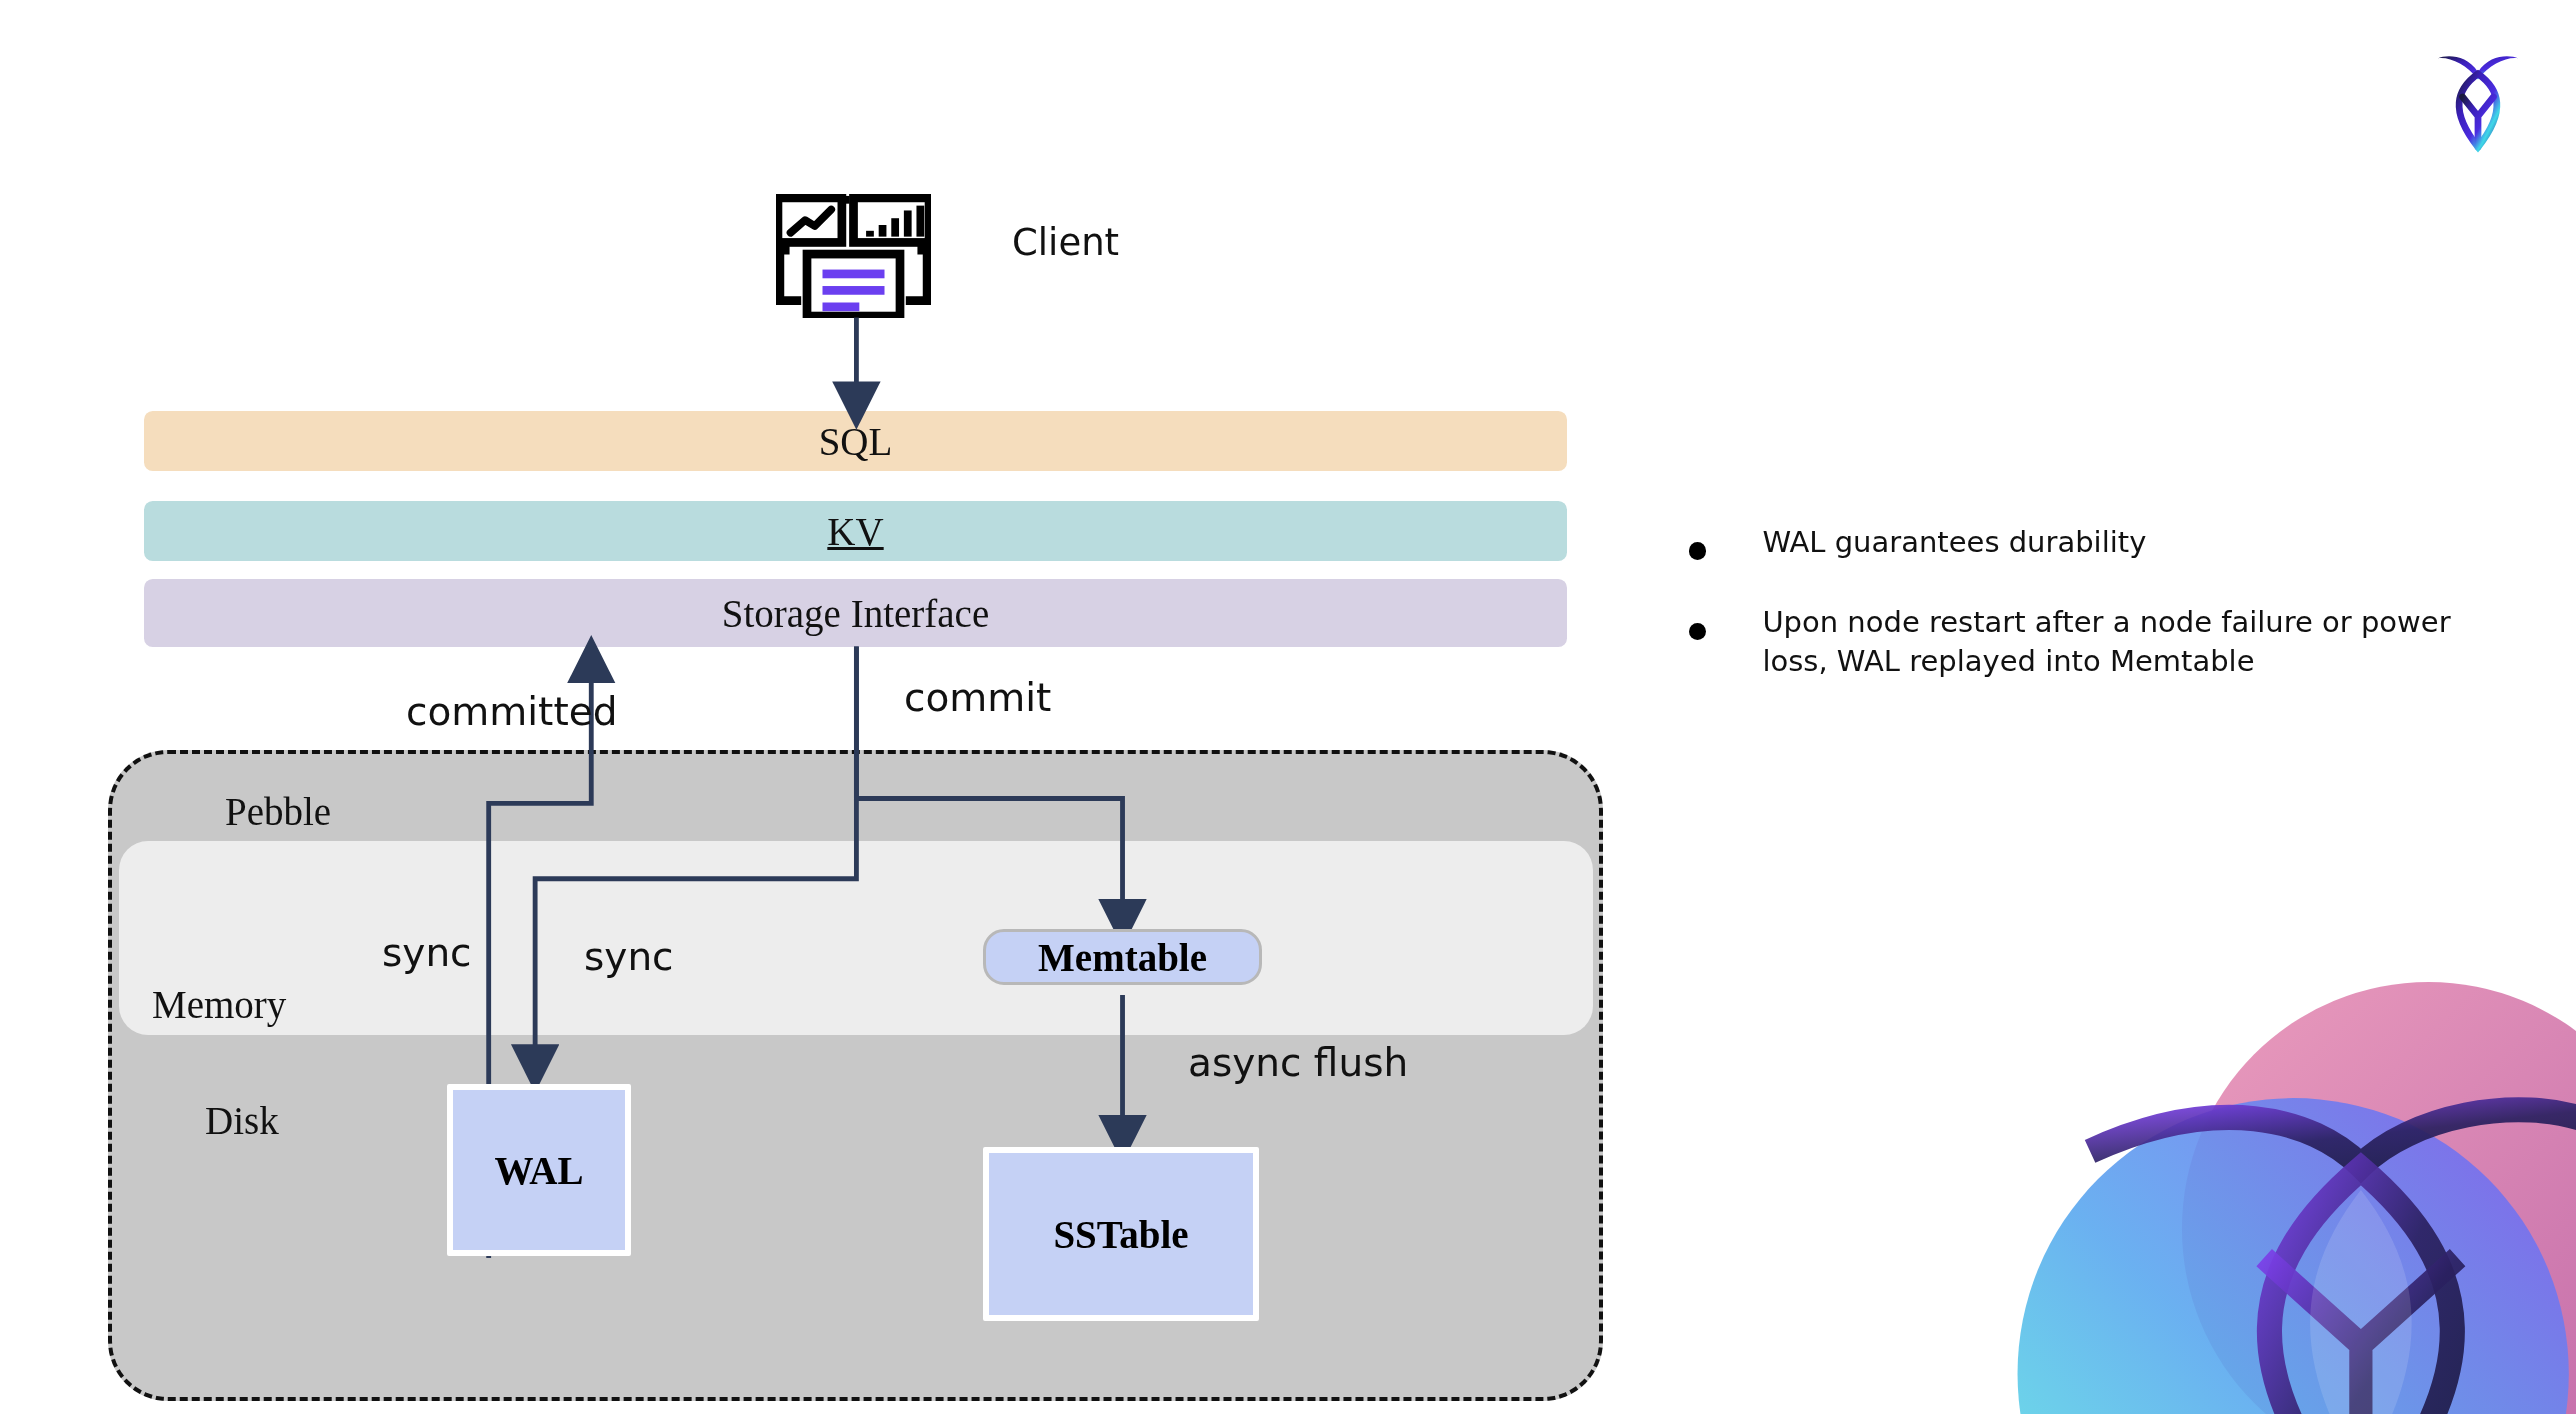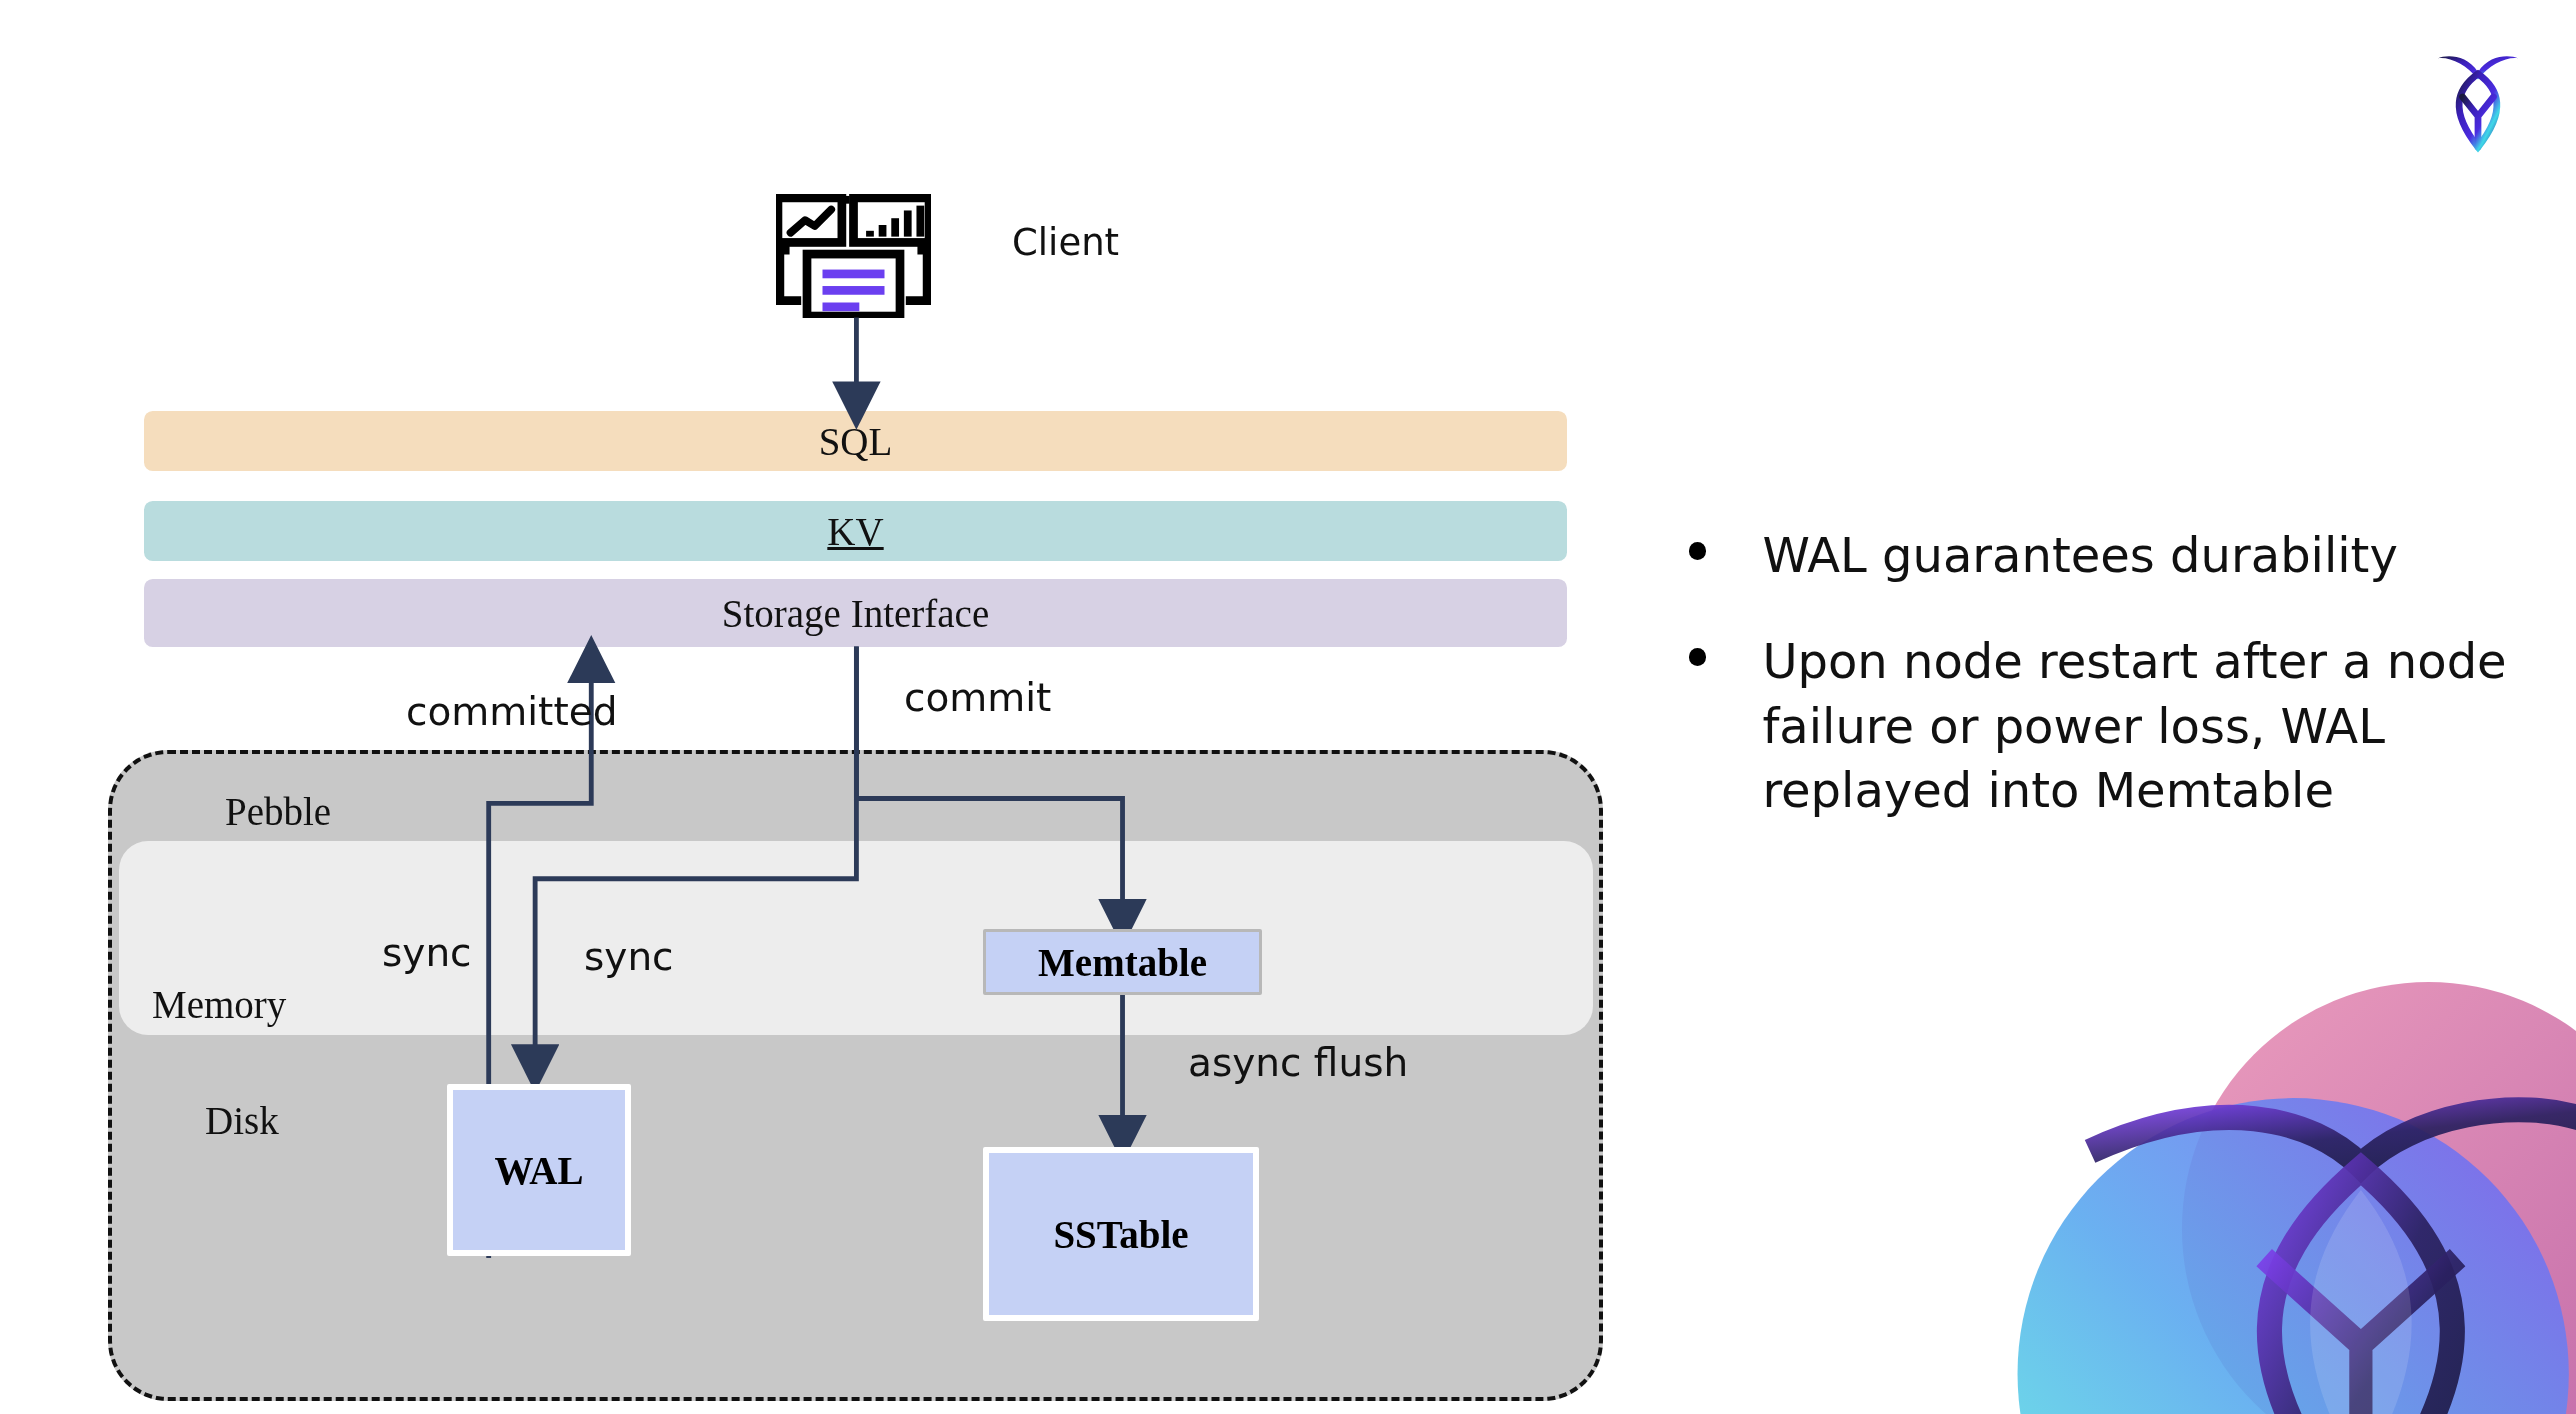--- a/index.html
+++ b/index.html
@@ -40,41 +40,41 @@
   .zone-label{position:absolute;font-family:"Liberation Serif",serif;font-size:39px;color:#111;}
   .lbl-pebble{left:225px;top:789px;}
   .lbl-memory{left:152px;top:982px;}
   .lbl-disk{left:205px;top:1098px;}
 
   
   .node{position:absolute;background:#C5D1F5;border-radius:2px;
         display:flex;align-items:center;justify-content:center;
         font-family:"Liberation Serif",serif;font-weight:bold;font-size:39px;color:#000;
         box-sizing:border-box;}
-  .node-memtable{left:983px;top:929px;width:279px;height:66px;border:3.9px solid #B8B8B8;border-radius:2px;}
+  .node-memtable{left:983px;top:929px;width:279px;height:56px;border:3.9px solid #B8B8B8;border-radius:21px;}
   .node-wal{left:447px;top:1084px;width:184px;height:172px;border:6.8px solid #fff;}
   .node-sstable{left:983px;top:1147px;width:276px;height:174px;border:6.8px solid #fff;}
 
   
   .edge-label{position:absolute;font-family:"DejaVu Sans",sans-serif;font-size:39px;color:#111;white-space:nowrap;}
   .el-committed{left:406px;top:689px;}
   .el-commit{left:904px;top:675px;}
   .el-sync1{left:382px;top:930px;}
   .el-sync2{left:584px;top:934px;}
   .el-async{left:1188px;top:1040px;}
 
   
   .edges{position:absolute;left:0;top:0;width:2576px;height:1415px;}
 
   
   .bullets{position:absolute;left:1689px;top:523px;width:832px;}
   .bullet{display:flex;align-items:flex-start;margin-bottom:41px;}
   .bullet .dot{width:17.4px;height:17.4px;border-radius:50%;background:#000;flex:0 0 17.4px;
                margin-top:19.4px;margin-right:56px;}
-  .bullet .txt{font-family:"DejaVu Sans",sans-serif;font-size:48px;line-height:1.35;color:#111;}
+  .bullet .txt{font-family:"DejaVu Sans",sans-serif;font-size:29px;line-height:1.35;color:#111;}
 </style>
 </head>
 <body>
 
 <div class="slide">
 
 
   <div class="logo">
     <svg viewBox="0 0 112 118" width="108" height="114">
       <defs>

